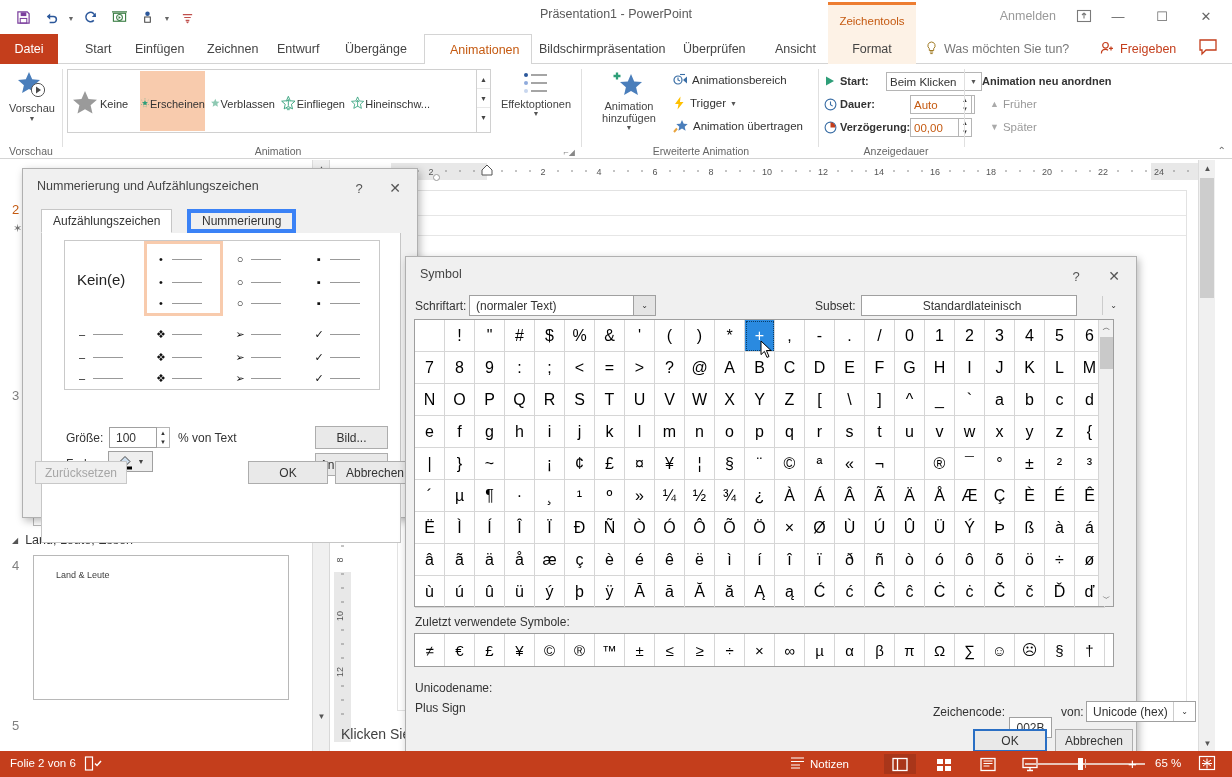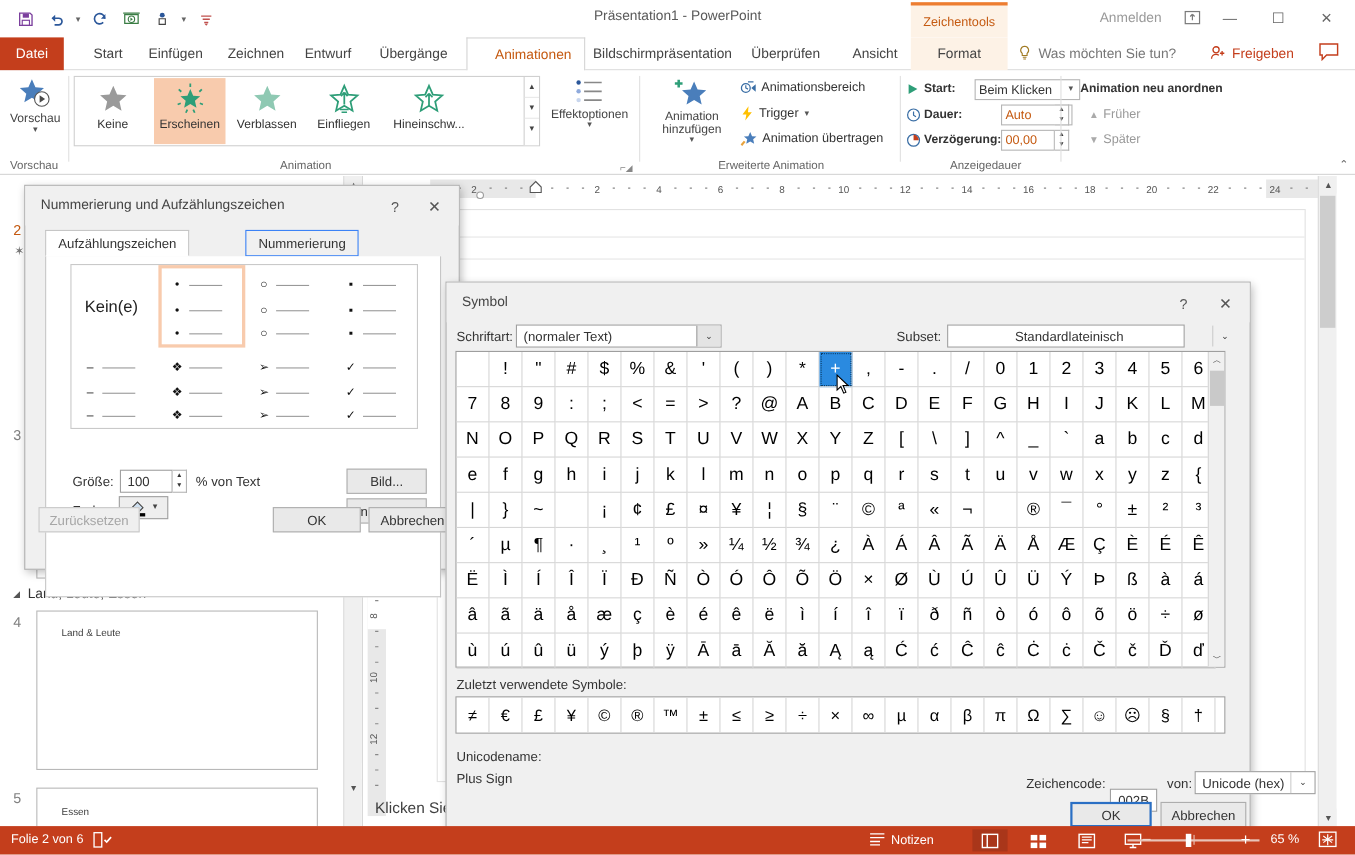--- a/index.html
+++ b/index.html
@@ -32,21 +32,21 @@
   #share { position:absolute; left:1100px; top:0; height:30px; display:flex; align-items:center; gap:5px; font-size:12.5px; color:#c43e1c; cursor:pointer;}
   #commentsbtn { position:absolute; left:1198px; top:4px; cursor:pointer; }
   
   #ribbon { position:absolute; left:0; top:64px; width:1232px; height:95px; background:#fff; border-bottom:1px solid #d4d4d4; }
   .rgroup { position:absolute; top:0; height:94px; }
   .rgroup .glabel { position:absolute; bottom:1px; width:100%; text-align:center; font-size:10.5px; color:#666; }
   .rsep { position:absolute; top:5px; width:1px; height:78px; background:#e0e0e0; }
   .bigbtn { display:flex; flex-direction:column; align-items:center; cursor:pointer; }
   .bigbtn .lbl { font-size:11px; color:#444; text-align:center; line-height:12px; }
   .gallery { position:absolute; border:1px solid #d0d0d0; background:#fff; }
-  .gitem { position:absolute; top:1px; width:65px; height:60px; display:flex; flex-direction:column; align-items:center; justify-content:flex-start; padding-top:4px; cursor:pointer;}
+  .gitem { position:absolute; top:1px; width:65px; height:60px; display:flex; flex-direction:row; align-items:center; justify-content:flex-start; padding-top:4px; cursor:pointer;}
   .gitem.sel { background:#f8cbad; }
   .gitem .lbl { font-size:11px; color:#333; margin-top:2px; }
   .galscroll { position:absolute; width:14px; background:#fff; border-left:1px solid #d0d0d0; }
   .gsb { width:13px; height:19px; display:flex; align-items:center; justify-content:center; font-size:7px; color:#444; border-bottom:1px solid #e8e8e8; cursor:pointer;}
   .smallbtn { display:flex; align-items:center; gap:4px; font-size:11.5px; color:#333; cursor:pointer; }
   .fieldlbl { font-size:11px; color:#333;font-weight:bold; }
   .ribinput { border:1px solid #b5b5b5; background:#fff; height:19px; font-size:11.5px; color:#333; padding:0 3px; display:flex; align-items:center; }
   .spin { width:13px; height:19px; border:1px solid #b5b5b5; border-left:none; background:#fff; display:flex; flex-direction:column; }
   .spin div { flex:1; display:flex; align-items:center; justify-content:center; font-size:6px; color:#333; cursor:pointer;}
   .dlglaunch { position:absolute; right:3px; bottom:1px; font-size:9px; color:#888; cursor:pointer; }
@@ -84,21 +84,21 @@
   
   .dlg { position:absolute; background:#f0f0f0; border:1px solid #b0b0b0; box-shadow:2px 3px 8px rgba(0,0,0,0.28); }
   .dlg-title { height:36px; position:relative; background:#f0f0f0; }
   .dlg-title .t { position:absolute; left:14px; top:10px; font-size:12.5px; color:#444; }
   .dlg-help { position:absolute; top:6px; width:28px; height:26px; display:flex; align-items:center; justify-content:center; font-size:13px; color:#555; cursor:pointer;}
   .dlg-close { position:absolute; top:6px; width:32px; height:26px; display:flex; align-items:center; justify-content:center; font-size:14px; color:#555; cursor:pointer;}
   
   #bullets-dlg { left:22px; top:168px; width:396px; height:350px; }
   .tabhdr { position:absolute; height:24px; font-size:12px; display:flex; align-items:center; justify-content:center; padding:0 11px; cursor:pointer; }
   .tabhdr.sel { background:#fff; border:1px solid #c6c6c6; border-bottom:1px solid #fff; }
-  .tabhdr.unsel { background:#f0f0f0; border:1px solid #3b82f6;margin-left:36px; }
+  .tabhdr.unsel { background:#f0f0f0; border:4px solid #3b82f6; }
   #bul-panel { position:absolute; left:18px; top:64px; width:360px; height:310px; background:#fff; border:1px solid #c6c6c6; border-top:none;}
   #bulgrid { position:absolute; left:22px; top:7px; width:316px; height:150px; border:1px solid #c9c9c9; background:#fff; }
   .bcell { position:absolute; width:79px; height:75px; cursor:pointer; }
   .bcell.sel { outline:3px solid #f8cbad; outline-offset:-3px; }
   .brow { position:absolute; left:10px; display:flex; align-items:center; gap:4px; }
   .bdash { width:30px; height:1px; background:#999; }
   .bmark { width:14px; text-align:center; font-size:11px; color:#111; line-height:8px;}
   .f-lbl { position:absolute; font-size:12px; color:#333; }
   .f-input { position:absolute; border:1px solid #a0a0a0; background:#fff; height:21px; font-size:12px; display:flex; align-items:center; padding-left:6px; }
   .dbtn { position:absolute; border:1px solid #adadad; background:#e9e9e9; font-size:12px; color:#333; display:flex; align-items:center; justify-content:center; cursor:pointer; }
@@ -398,23 +398,20 @@
 
     <div class="sectionhdr" style="top:373px;">
       <span style="font-size:8px;color:#555;">◢</span>
       <span>Land, Leute, Essen</span>
     </div>
     <div class="thumbnum" style="top:398px;">4</div>
     <div class="thumb" style="top:395px; height:145px;">
       <div class="thumbtxt">Land &amp; Leute</div>
     </div>
     <div class="thumbnum" style="top:558px;">5</div>
-    <div class="thumb" style="top:556px; height:40px;">
-      <div class="thumbtxt" style="top:16px;">Essen</div>
-    </div>
 
     <div id="thumbscroll">
       <div class="sbarrow" style="top:0;">▲</div>
       <div id="thumbthumb"></div>
       <div class="sbarrow" style="top:548px;">▼</div>
     </div>
   </div>
 
   <div id="slidearea">
     <svg id="hruler" viewBox="0 0 820 17">

